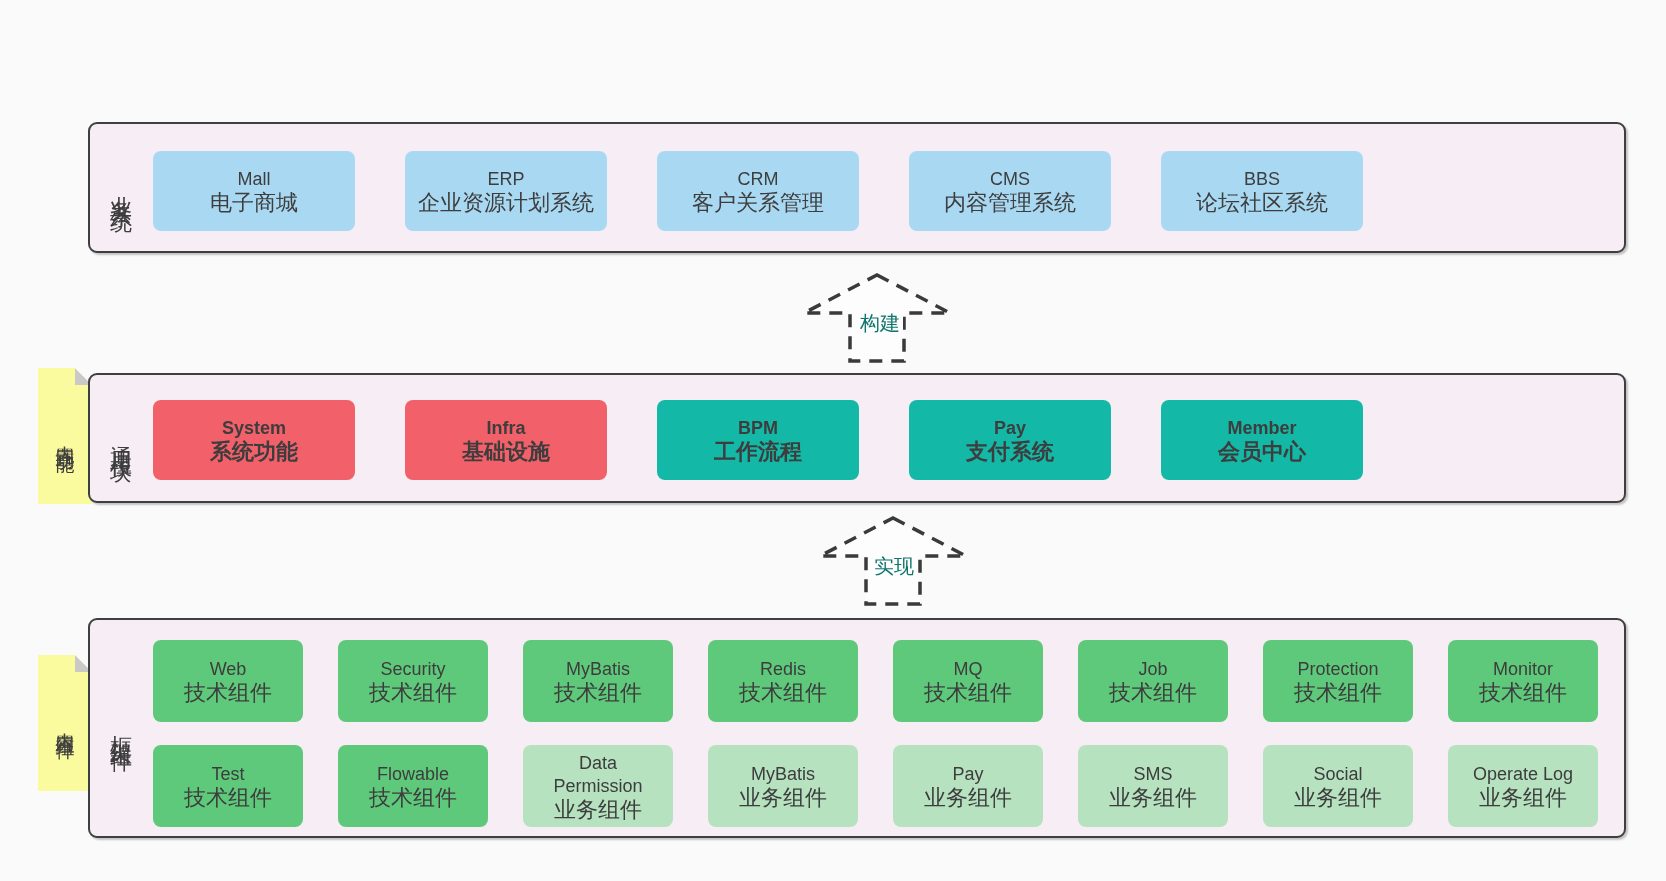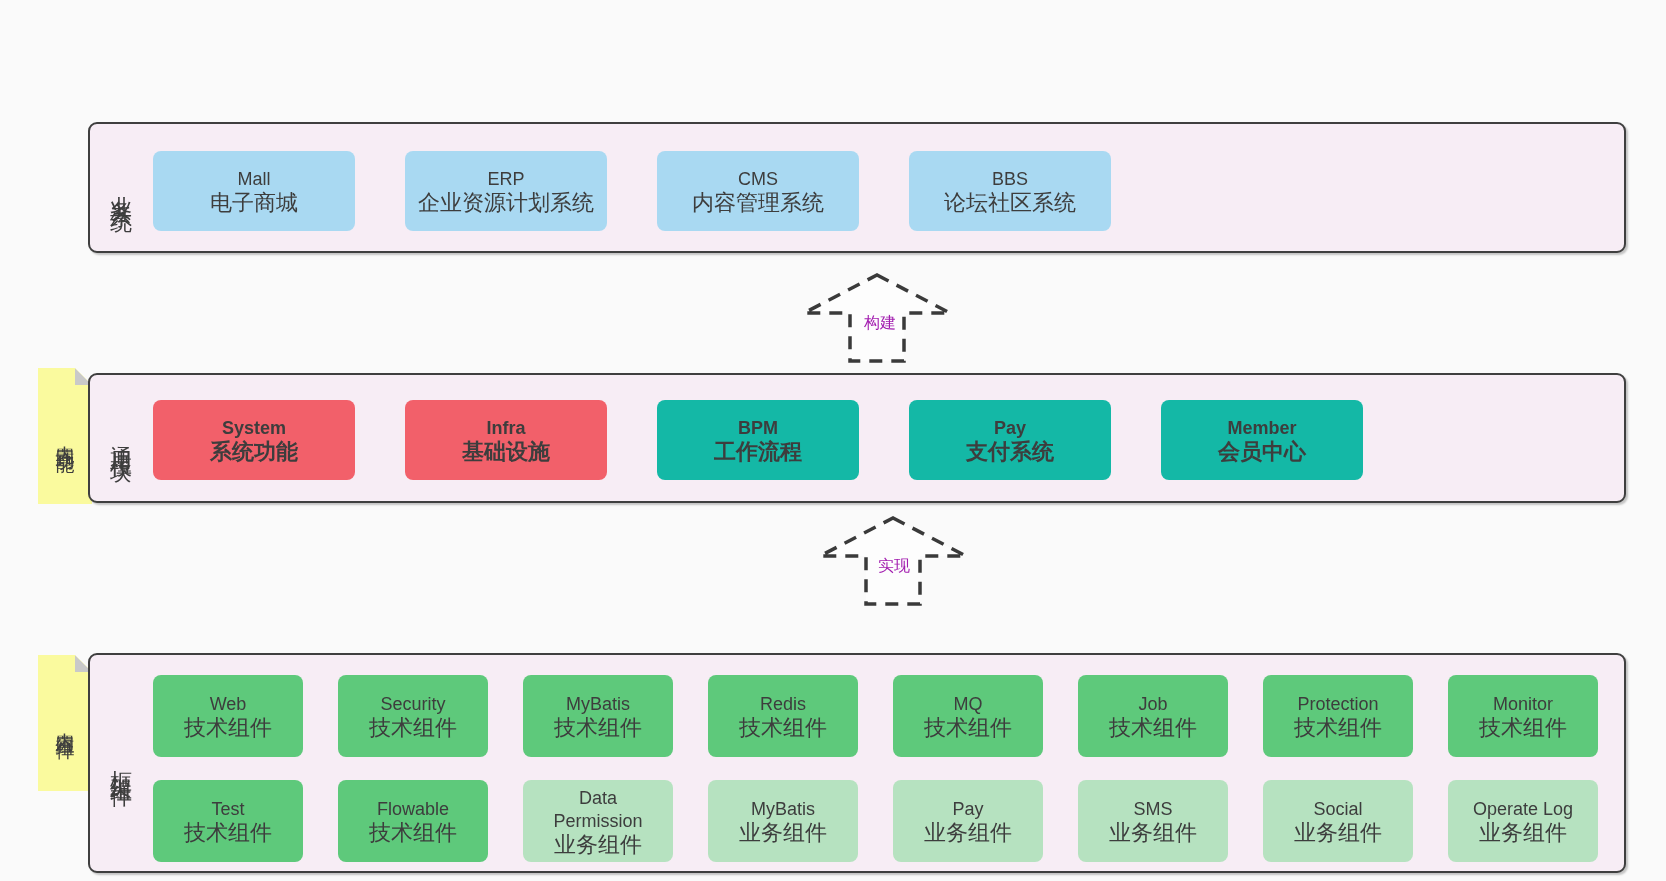--- a/index.html
+++ b/index.html
@@ -19,21 +19,21 @@
     left:88px; width:1538px;
     background:#f7edf5;
     border:2px solid #3f3f3f;
     border-radius:9px;
     box-shadow:2px 2px 2px rgba(0,0,0,0.22);
     box-sizing:border-box;
     z-index:2;
   }
   #band-business   { top:122px; height:131px; }
   #band-modules    { top:373px; height:130px; }
-  #band-components { top:618px; height:220px;margin-top:35px; }
+  #band-components { top:618px; height:220px; }
   .band-label {
     position:absolute;
     left:16px; top:50%;
     transform:translateY(-50%);
     writing-mode:vertical-rl;
     text-orientation:upright;
     font-size:22px;
     letter-spacing:5px;
     color:#3d3d3d;
     white-space:nowrap;
@@ -102,44 +102,48 @@
     fill:#fdfdfd;
     stroke:#3a3a3a;
     stroke-width:3.5;
     stroke-dasharray:13 9;
     stroke-linejoin:miter;
   }
   .arrow-label {
     position:absolute;
     transform:translate(-50%,-50%);
     background:#fdfdfd;
-    font-size:16px;
+    font-size:20px;
     padding:1px 3px;
     z-index:3;
-    color:#a21caf;
+    color:#0f766e;
     white-space:nowrap;
   }
   #arrow-build-label     { left:880px; top:323px; }
   #arrow-implement-label { left:894px; top:566px; }
 </style>
 </head>
 <body>
 
 <div id="stage">
 
   <div class="band" id="band-business">
     <div class="band-label">业务系统</div>
     <div class="row row-lg" id="row-business">
       <div class="box box-lg blue">
         <span class="en">Mall</span>
         <span class="zh">电子商城</span>
       </div>
       <div class="box box-lg blue">
         <span class="en">ERP</span>
         <span class="zh">企业资源计划系统</span>
+      </div>
+      <div class="box box-lg blue">
+        <span class="en">CRM</span>
+        <span class="zh">客户关系管理</span>
       </div>
       <div class="box box-lg blue">
         <span class="en">CMS</span>
         <span class="zh">内容管理系统</span>
       </div>
       <div class="box box-lg blue">
         <span class="en">BBS</span>
         <span class="zh">论坛社区系统</span>
       </div>
     </div>

